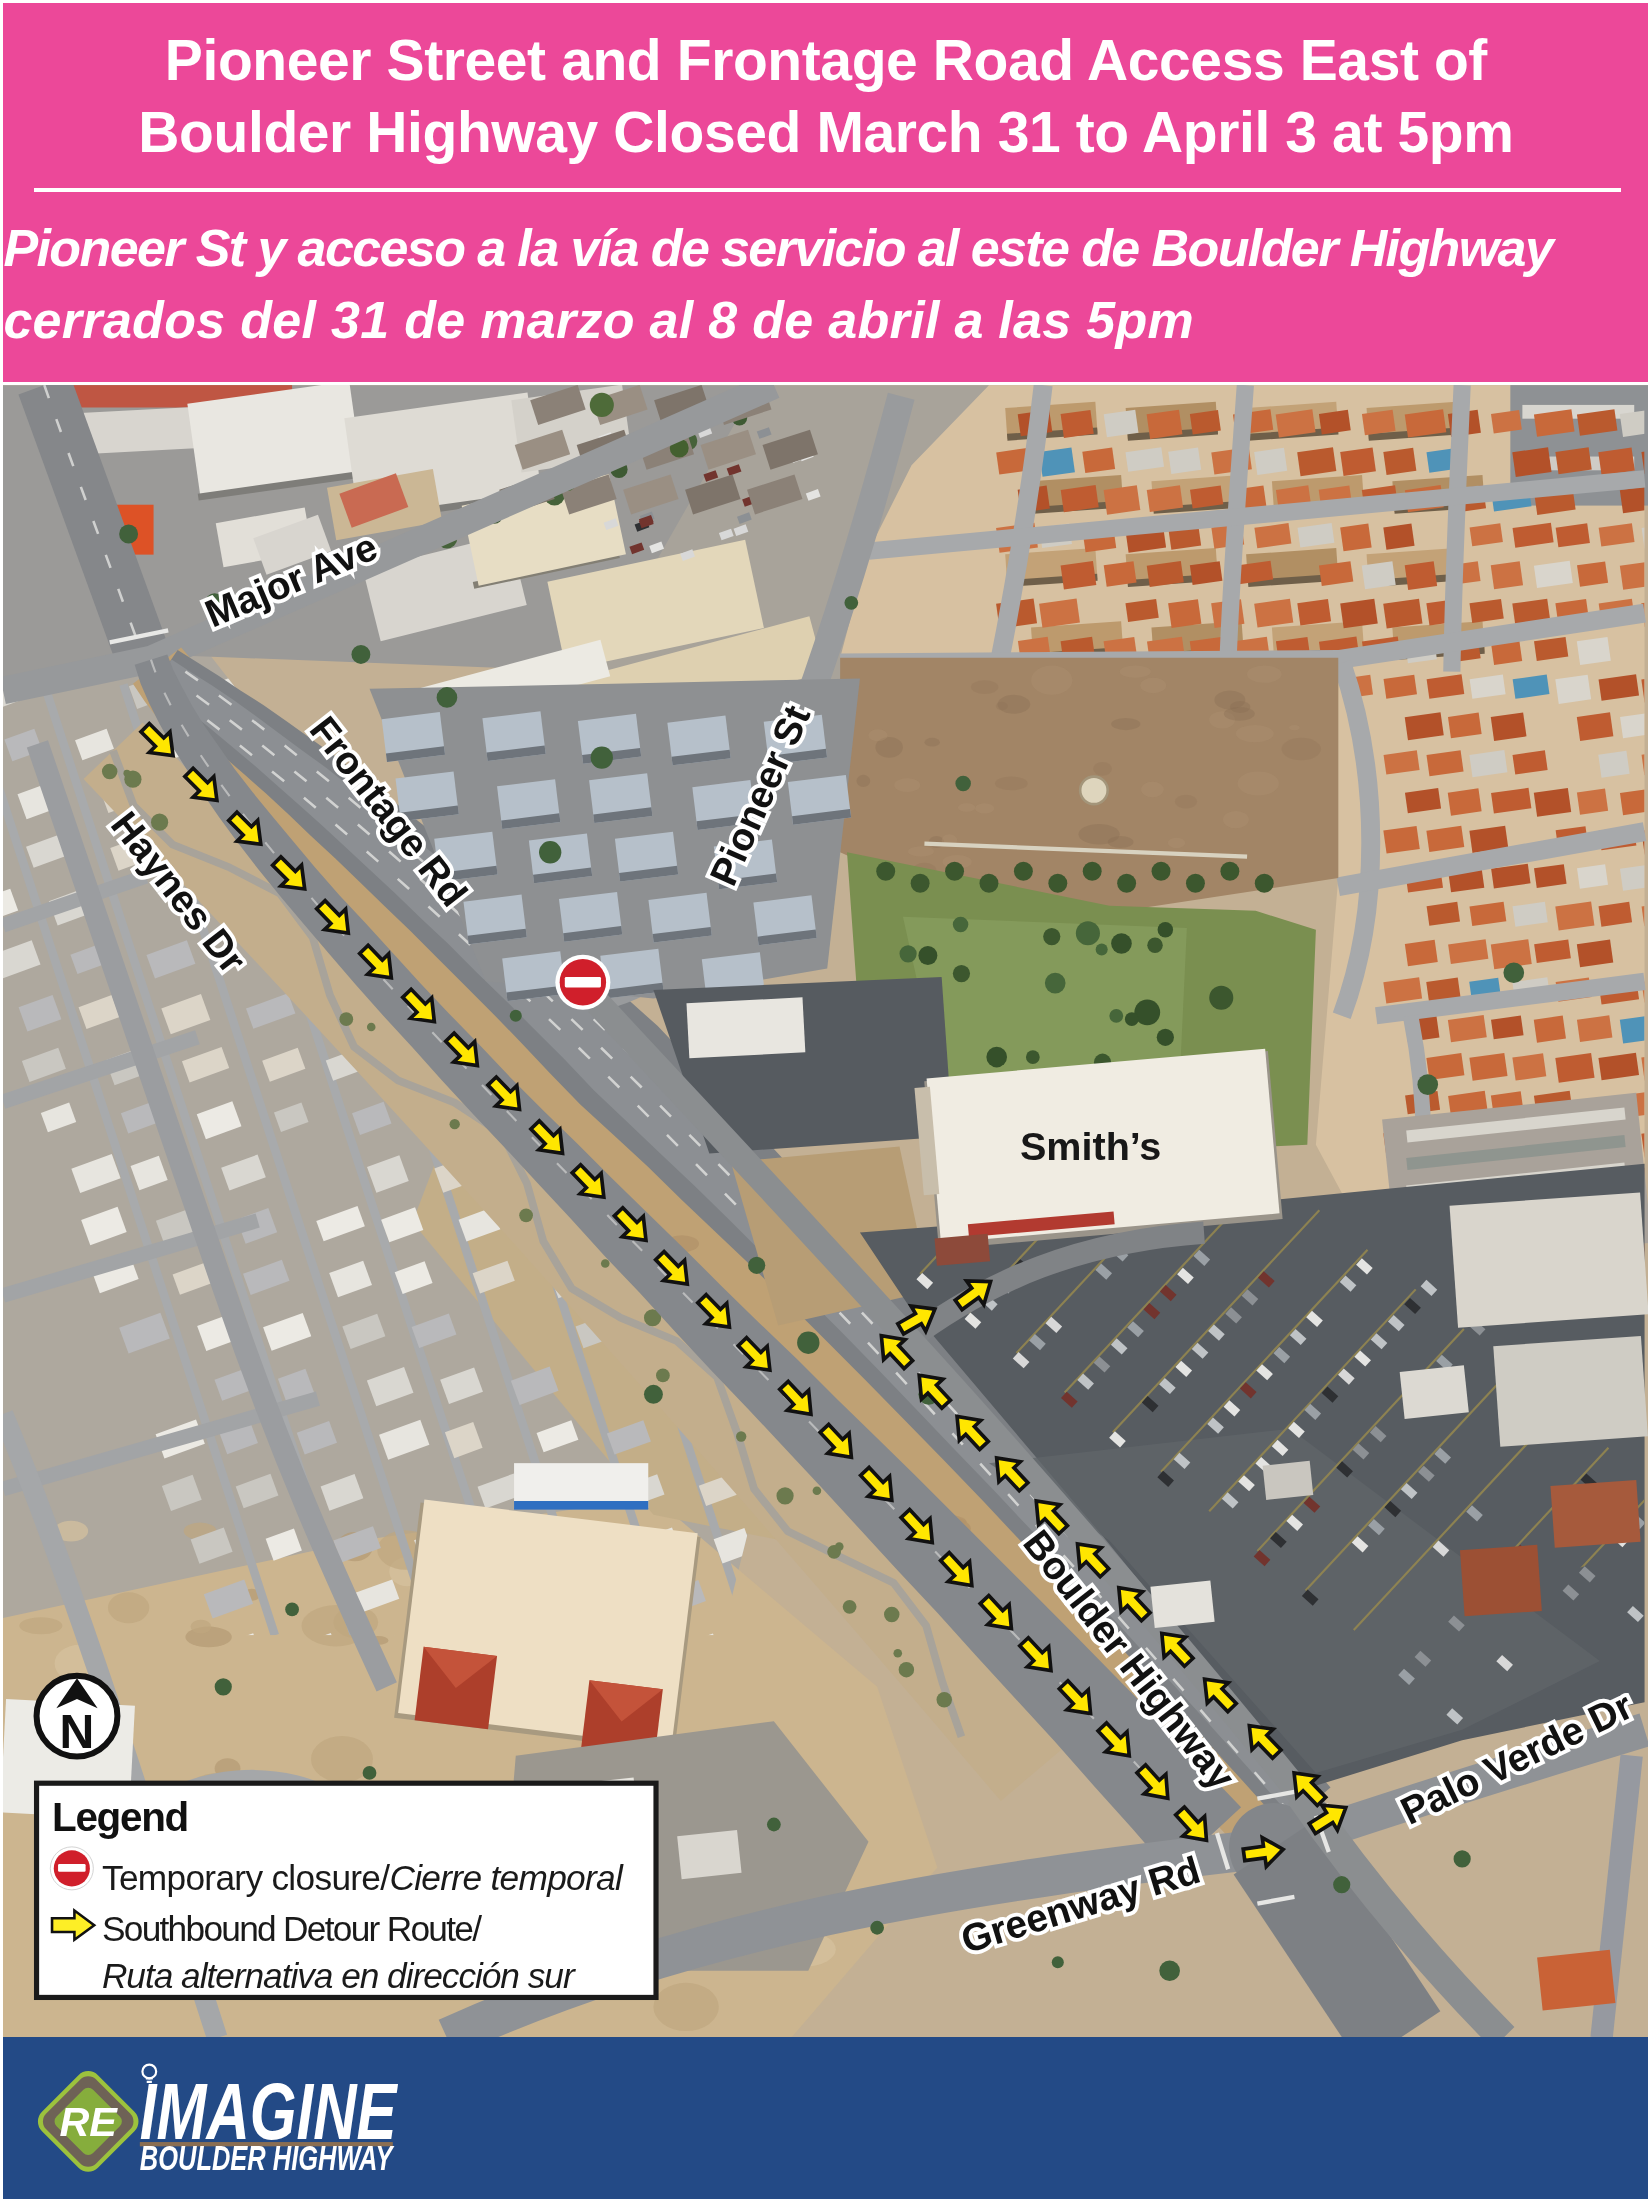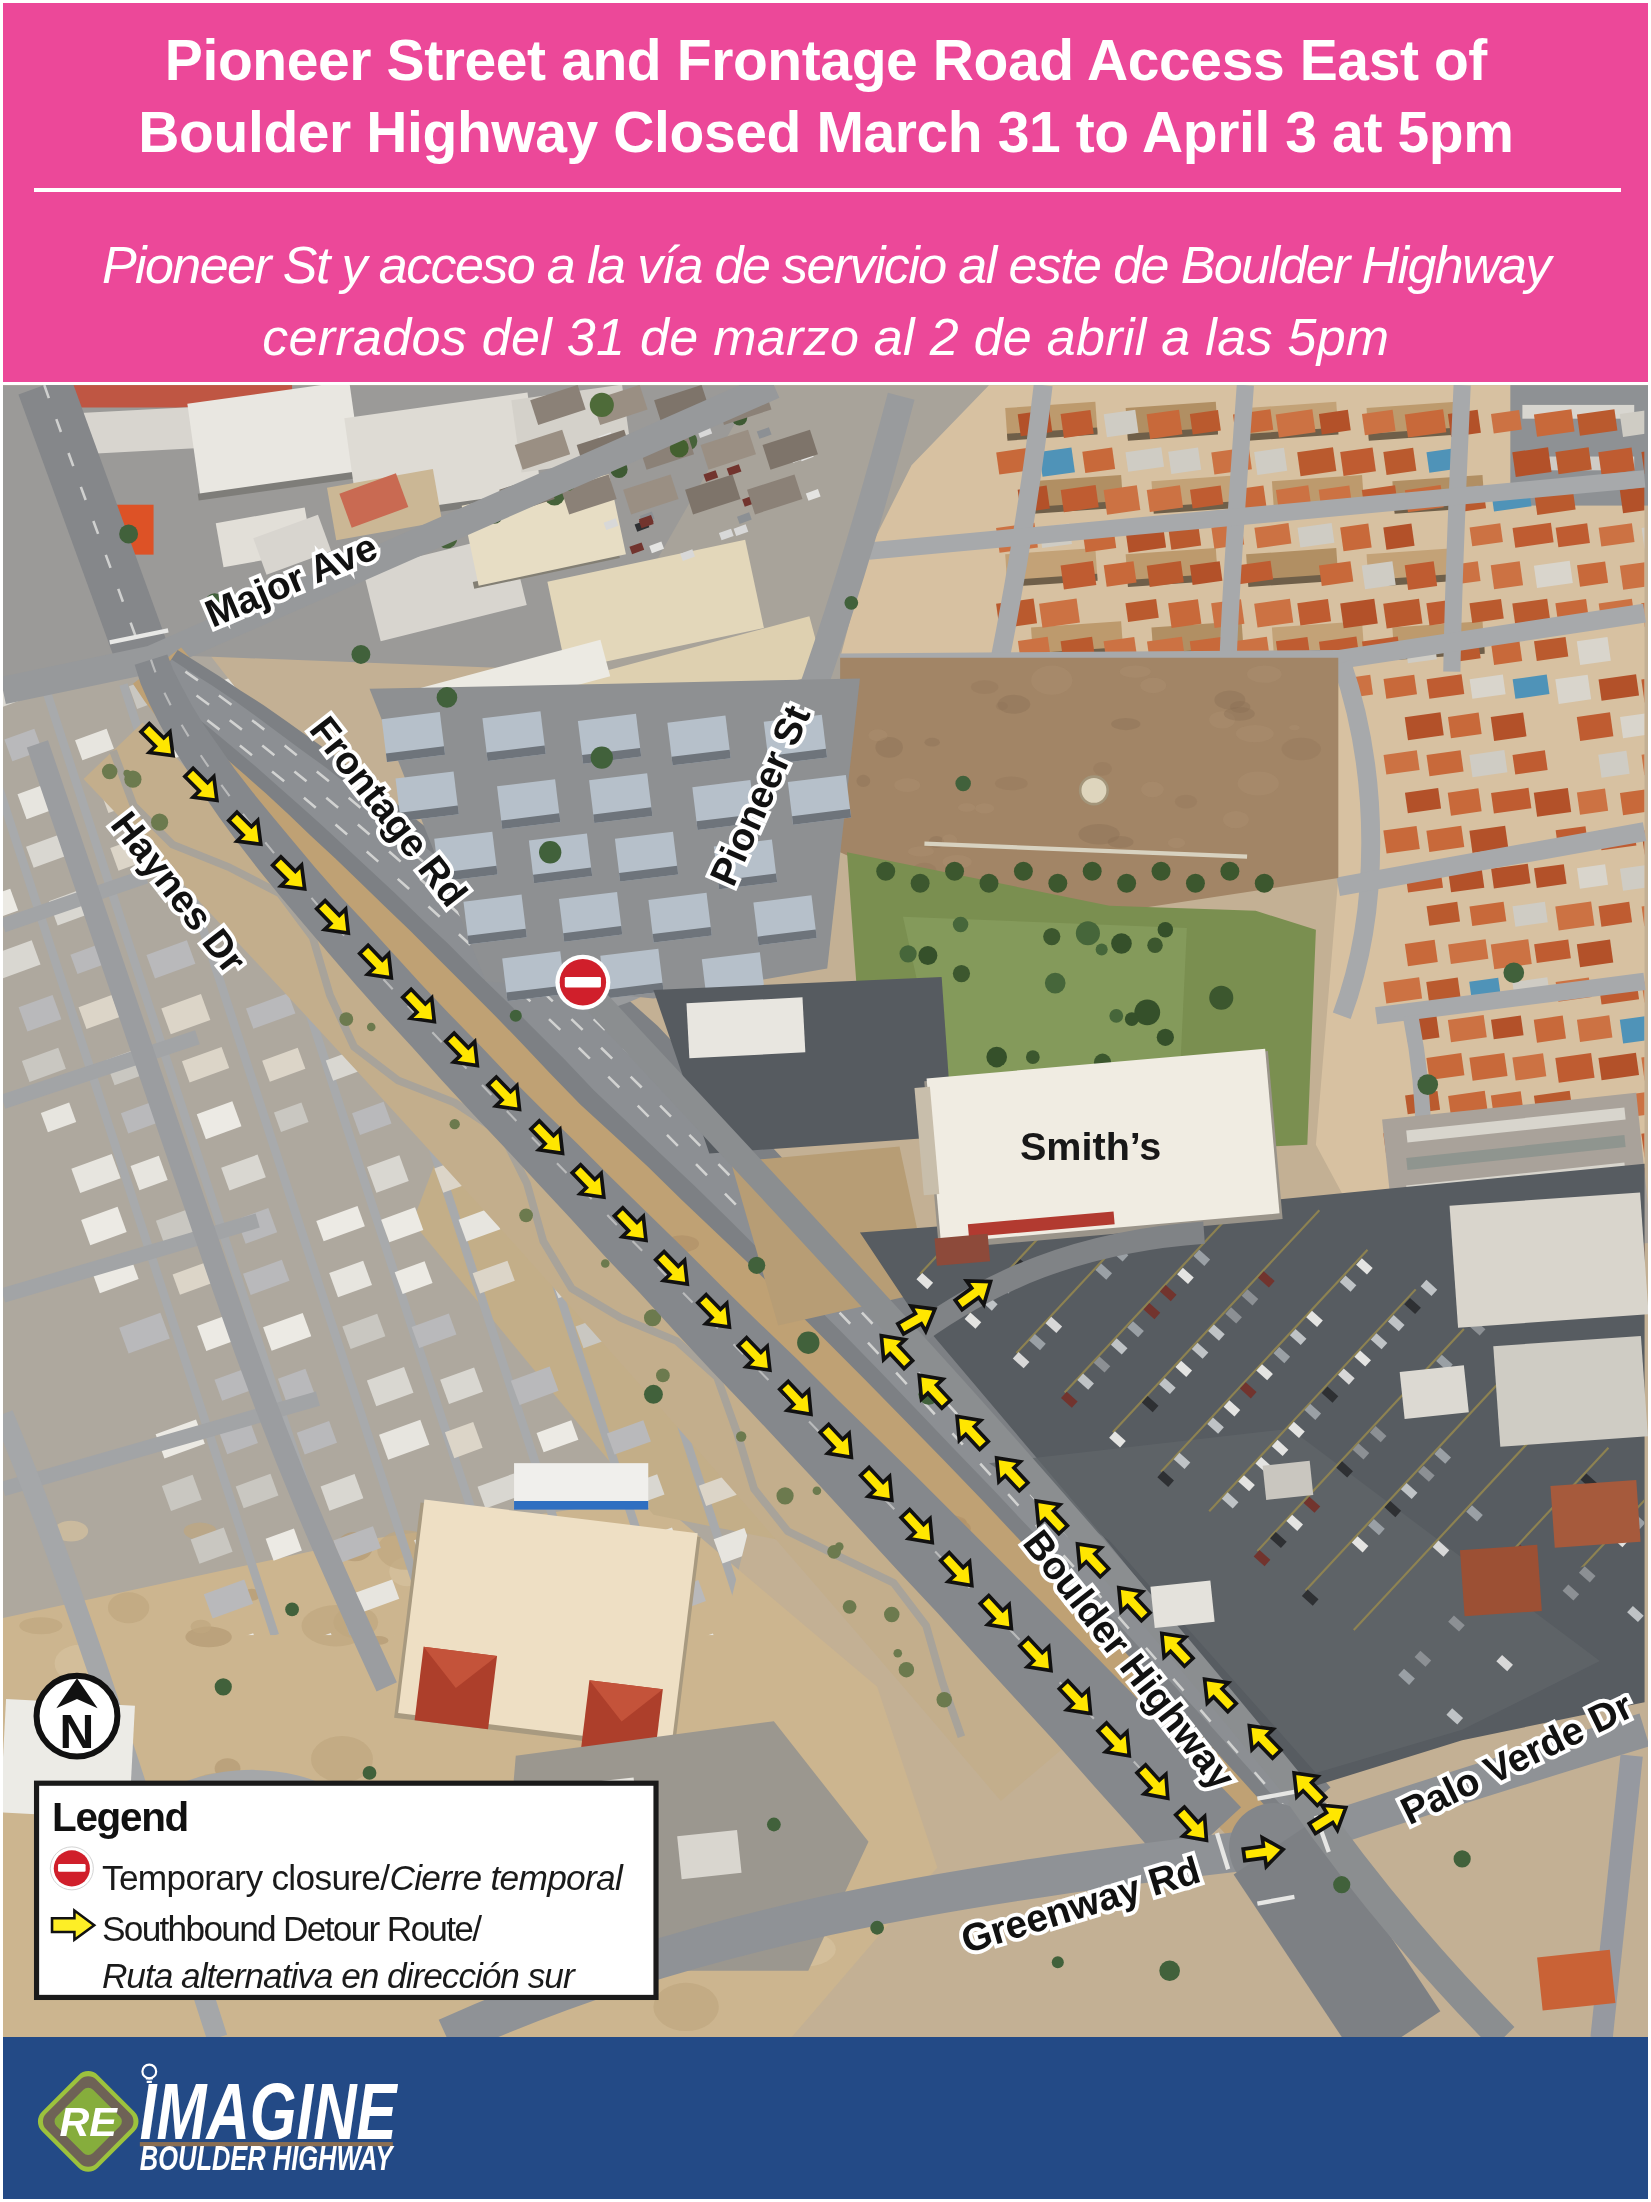--- a/index.html
+++ b/index.html
@@ -1,33 +1,33 @@
 <!DOCTYPE html>
 <html style="font-size:13.8px"><head><meta charset="utf-8">
 <style>
 html,body{margin:0;padding:0;background:#ffffff;width:1652px;height:2203px;overflow:hidden}
 *{box-sizing:border-box}
 .hdr{position:absolute;left:3.4px;top:3.4px;width:1645px;height:379px;background:#ec4899;color:#fff;font-family:"Liberation Sans",sans-serif}
 .t1{position:absolute;top:20.6px;width:100%;text-align:center;font-size:57px;font-weight:700;line-height:72px;letter-spacing:-0.4px}
 .rule{position:absolute;left:31px;top:185px;width:1587px;height:3.4px;background:#fff}
-.t2{position:absolute;top:226px;width:100%;text-align:center;font-size:52px;font-weight:400;font-style:italic;line-height:72px}
+.t2{position:absolute;top:209px;width:100%;text-align:left;font-size:52px;font-weight:700;font-style:italic;line-height:72px}
 .sp1{letter-spacing:-1.6px}
 .sp2{letter-spacing:0.3px}
 .ftr{position:absolute;left:3.4px;top:2037px;width:1645px;height:162px;background:#234a86;color:#fff;font-family:"Liberation Sans",sans-serif}
 .contact{position:absolute;right:32px;top:25px;text-align:right;font-size:33px;font-weight:700;line-height:40px;letter-spacing:-0.3px}
 </style></head>
 <body>
 
 <div class="hdr">
 
 <div class="t1">Pioneer Street and Frontage Road Access East of<br>Boulder Highway Closed March 31 to April 3 at 5pm</div>
 
 <div class="rule"></div>
 
-<div class="t2"><span class="sp1">Pioneer St y acceso a la vía de servicio al este de Boulder Highway</span><br><span class="sp2">cerrados del 31 de marzo al 2 de abril a las 5pm</span></div>
+<div class="t2"><span class="sp1">Pioneer St y acceso a la vía de servicio al este de Boulder Highway</span><br><span class="sp2">cerrados del 31 de marzo al 8 de abril a las 5pm</span></div>
 </div>
 
 <svg width="1645" height="1653" viewBox="4 447 1912 1921" style="position:absolute;left:3.4px;top:385px">
 <rect x="4" y="447" width="1912" height="1921" fill="#c3b094"></rect>
 
 <polygon points="4,770 230,742 540,1140 810,1510 880,1740 840,1900 4,1900" fill="#aea89e"></polygon>
 
 <polygon points="4,1880 420,1790 760,1740 1020,1960 1090,2170 920,2368 4,2368" fill="#ccb58f"></polygon>
 
 <polygon points="560,1210 860,1580 960,1800 760,1760 480,1420" fill="#c3ae88"></polygon>

